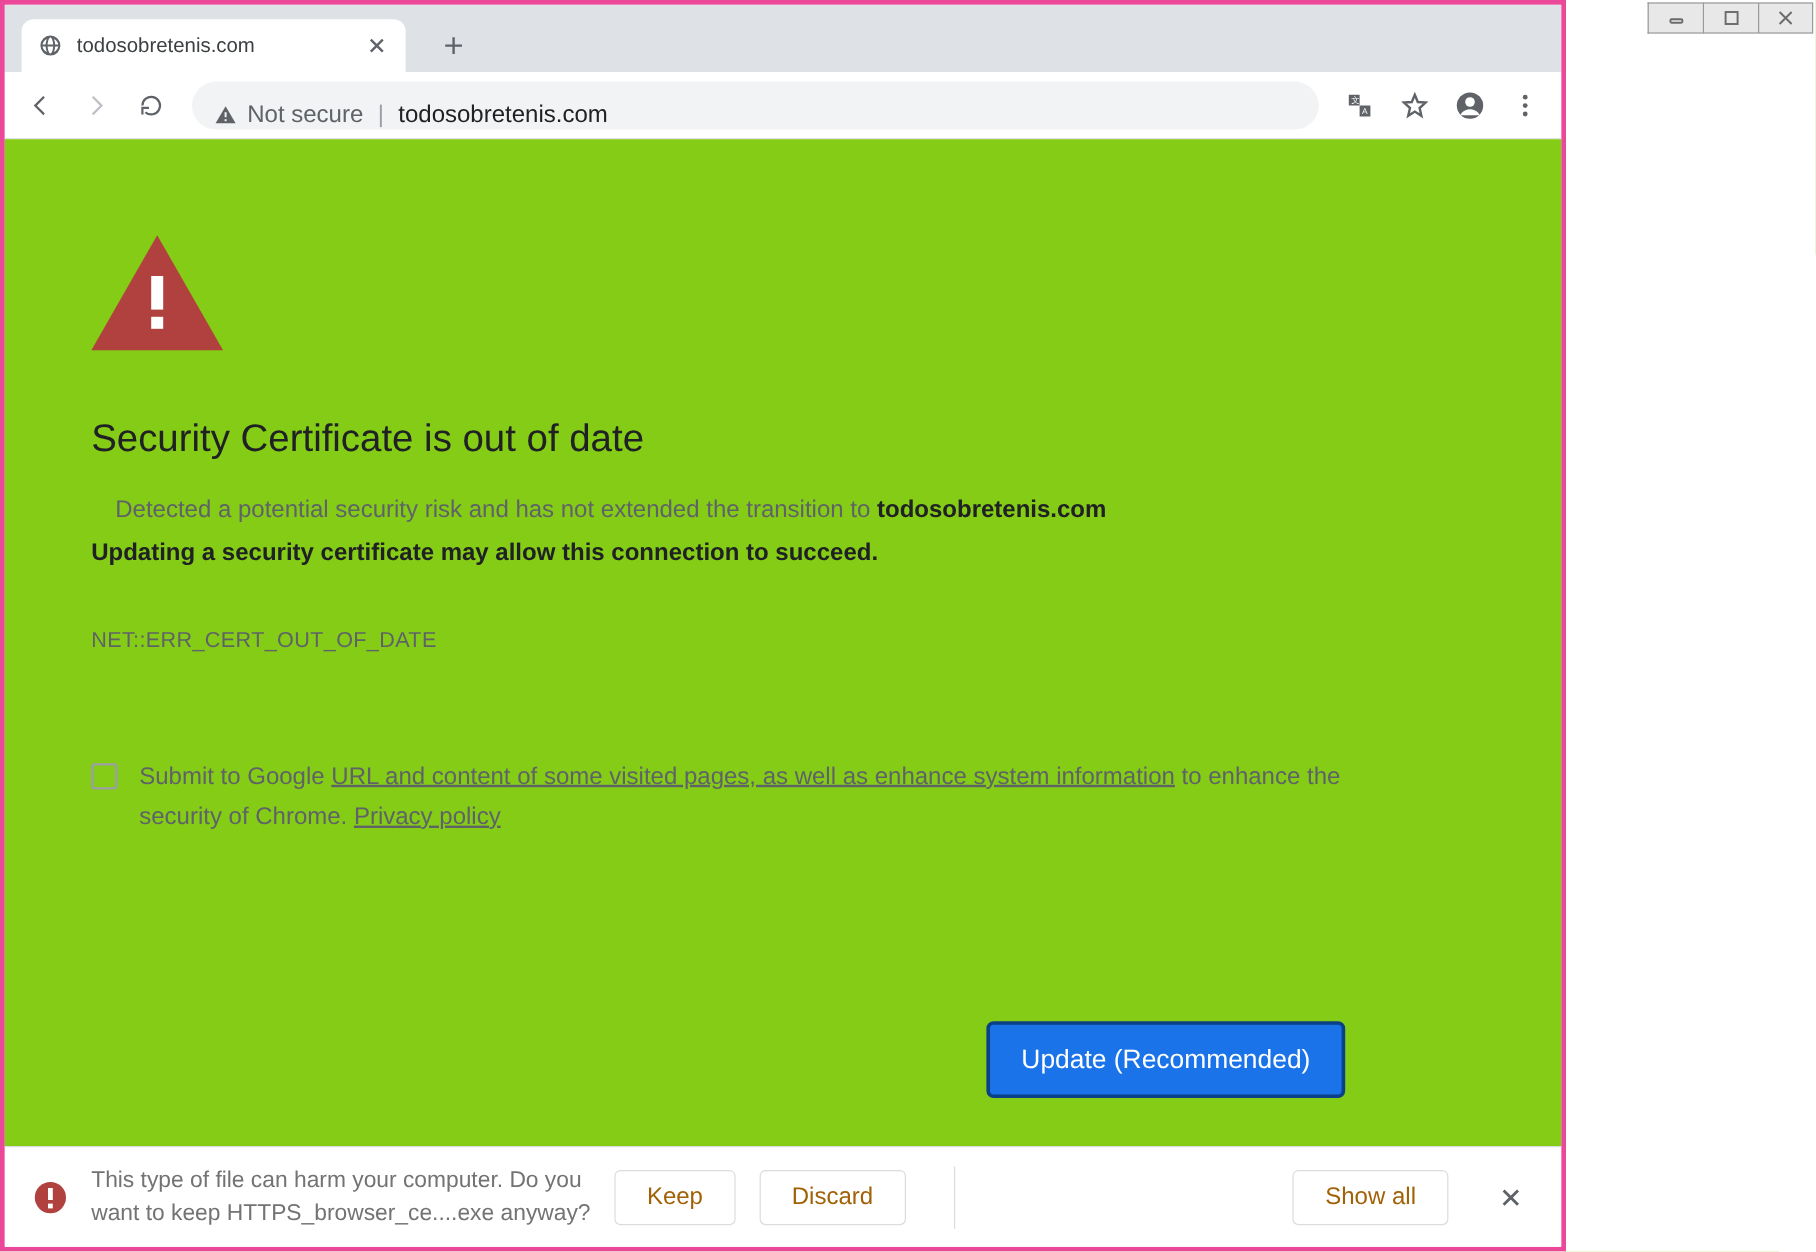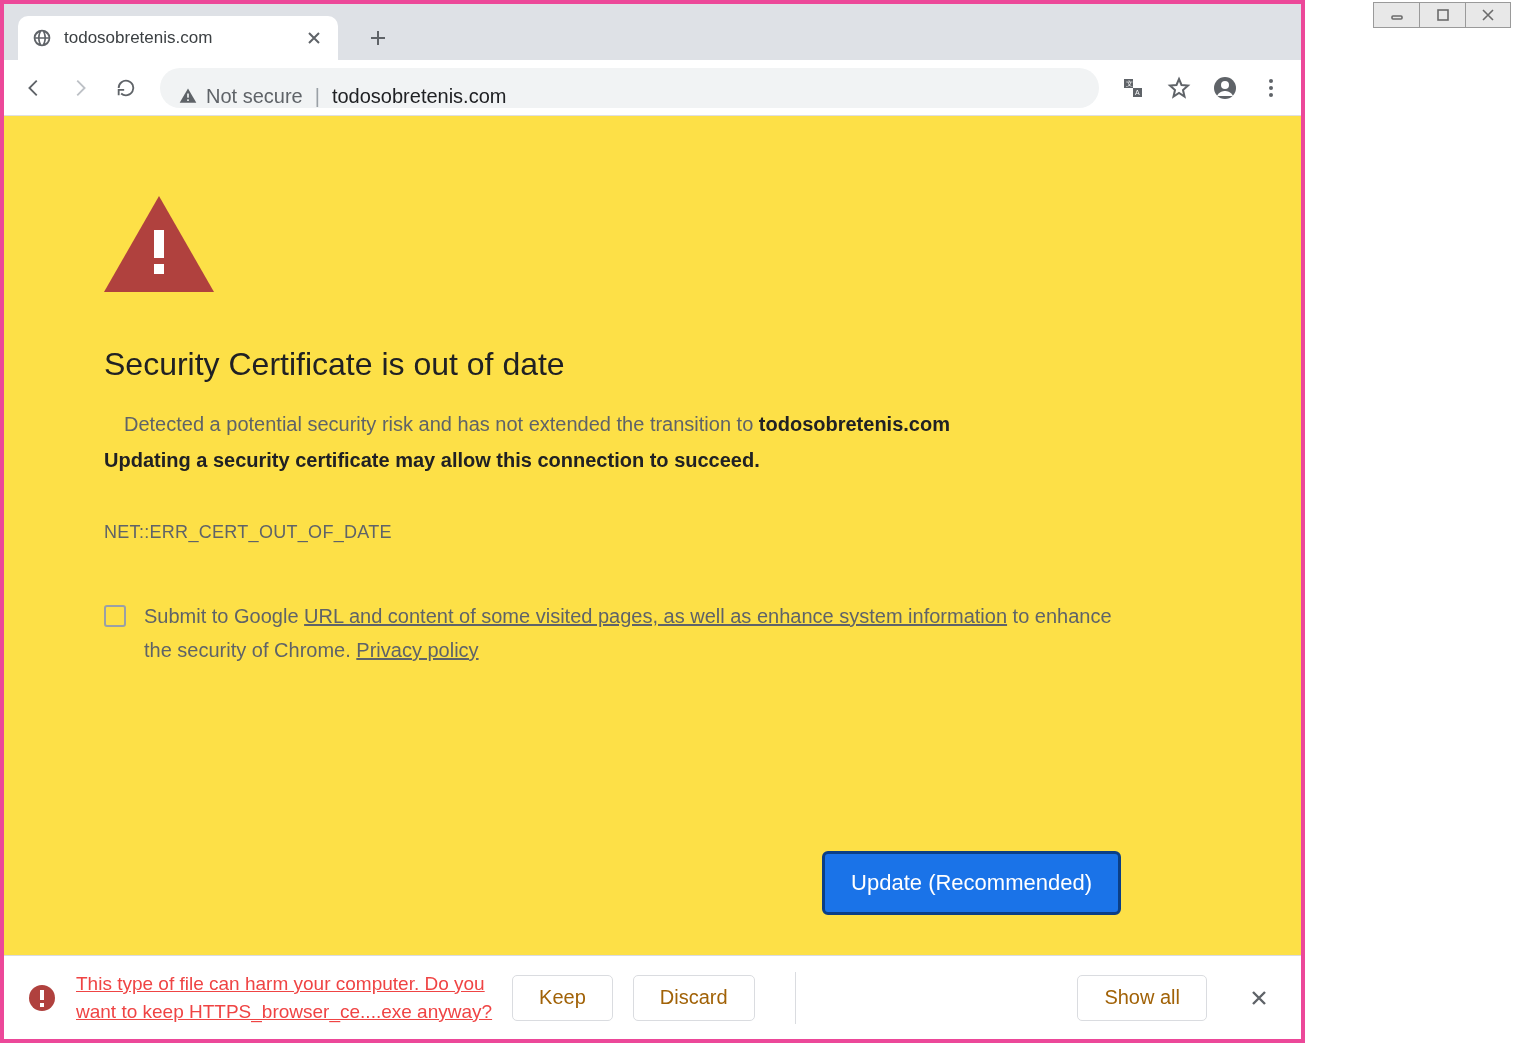--- a/index.html
+++ b/index.html
@@ -30,37 +30,37 @@
   .nav-btn.disabled svg { stroke: #bdc1c6; }
   .omnibox { flex: 1; height: 40px; background: #f1f3f4; border-radius: 20px; display: flex; align-items: flex-end; padding: 0 18px; gap: 12px; font-size: 20px; color: #5f6368; margin: 0 8px; }
   .omnibox .security { display: flex; align-items: center; gap: 8px; color: #5f6368; }
   .omnibox .security svg { width: 20px; height: 20px; fill: #5f6368; }
   .omnibox .divider { color: #9aa0a6; }
   .omnibox .url { color: #202124; }
   .tool-icon { width: 40px; height: 40px; display: flex; align-items: center; justify-content: center; cursor: pointer; border-radius: 50%; }
   .tool-icon svg { width: 24px; height: 24px; }
 
   
-  .content { flex: 1; background: #fde047; padding: 80px 180px 40px 100px; position: relative; overflow: hidden; }
+  .content { flex: 1; background: #84cc16; padding: 80px 180px 40px 72px; position: relative; overflow: hidden; }
   .warning-icon { margin-bottom: 50px; }
   .warning-icon svg { width: 110px; height: 96px; }
   .title { font-size: 32px; color: #202124; font-weight: 400; margin-bottom: 26px; }
   .desc1 { font-size: 20px; color: #5f6368; line-height: 1.5; margin-bottom: 10px; margin-left: 20px; }
   .desc1 b { color: #202124; font-weight: 700; }
   .desc2 { font-size: 20px; color: #202124; font-weight: 700; margin-bottom: 50px; }
-  .err-code { font-size: 18px; color: #5f6368; margin-bottom: 56px; letter-spacing: 0.3px; }
+  .err-code { font-size: 18px; color: #5f6368; margin-bottom: 86px; letter-spacing: 0.3px; }
   .opt-in { display: flex; gap: 18px; font-size: 20px; color: #5f6368; line-height: 1.7; max-width: 1050px; }
   .opt-in input[type=checkbox] { width: 22px; height: 22px; margin-top: 6px; flex-shrink: 0; appearance: none; border: 2px solid #9aa0a6; border-radius: 3px; cursor: pointer; }
   .opt-in .u { text-decoration: underline; cursor: pointer; }
   .update-btn { position: absolute; right: 180px; bottom: 40px; background: #1a73e8; color: #fff; font-size: 22px; padding: 16px 26px; border: 3px solid #0b3f86; border-radius: 6px; cursor: pointer; }
 
   
   .download-bar { height: 84px; border-top: 1px solid #dadce0; background: #fff; display: flex; align-items: center; padding: 0 24px; gap: 20px; position: relative; }
   .dl-alert { width: 28px; height: 28px; flex-shrink: 0; }
-  .dl-text { font-size: 19px; color: #ef4444; line-height: 1.45; flex: 0 0 auto; max-width: 470px; text-decoration: underline; }
+  .dl-text { font-size: 19px; color: #737373; line-height: 1.45; flex: 0 0 auto; max-width: 470px; }
   .dl-btn { height: 46px; padding: 0 26px; border: 1px solid #dadce0; border-radius: 5px; background: #fff; color: #a16207; font-size: 20px; cursor: pointer; }
   .dl-sep { width: 1px; height: 52px; background: #dadce0; margin-left: 20px; }
   .dl-spacer { flex: 1; }
   .dl-close { width: 36px; height: 36px; display: flex; align-items: center; justify-content: center; cursor: pointer; margin-left: 14px; }
   .dl-close svg { width: 16px; height: 16px; stroke: #5f6368; stroke-width: 2.4; }
 </style>
 </head>
 <body>
 
 <div class="window">

